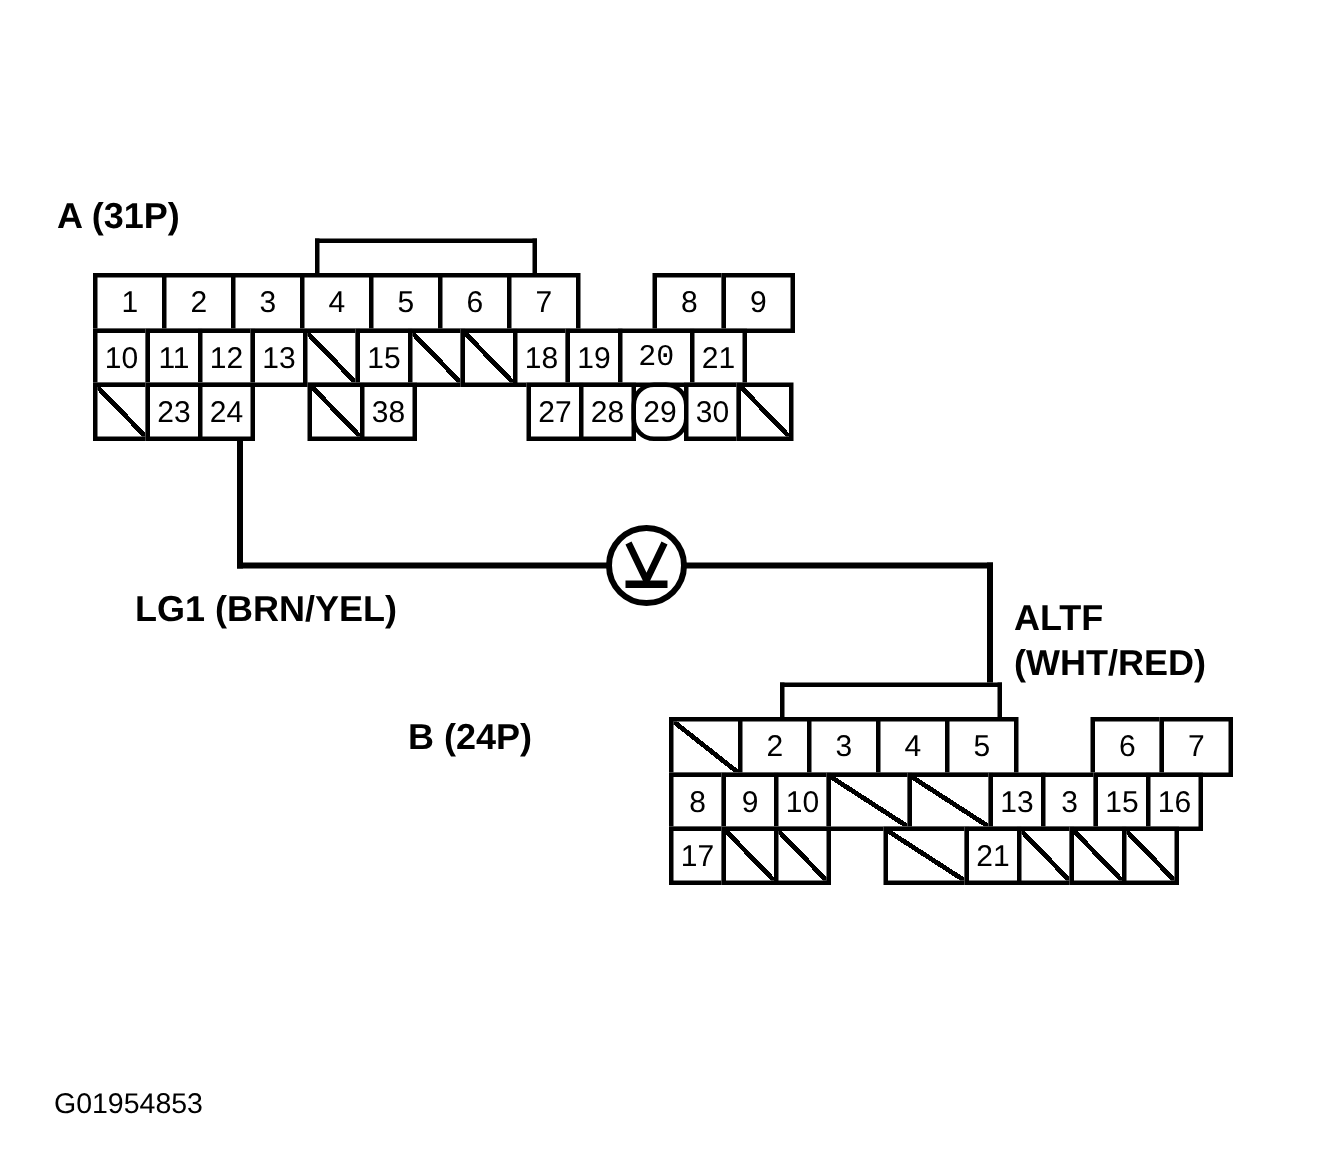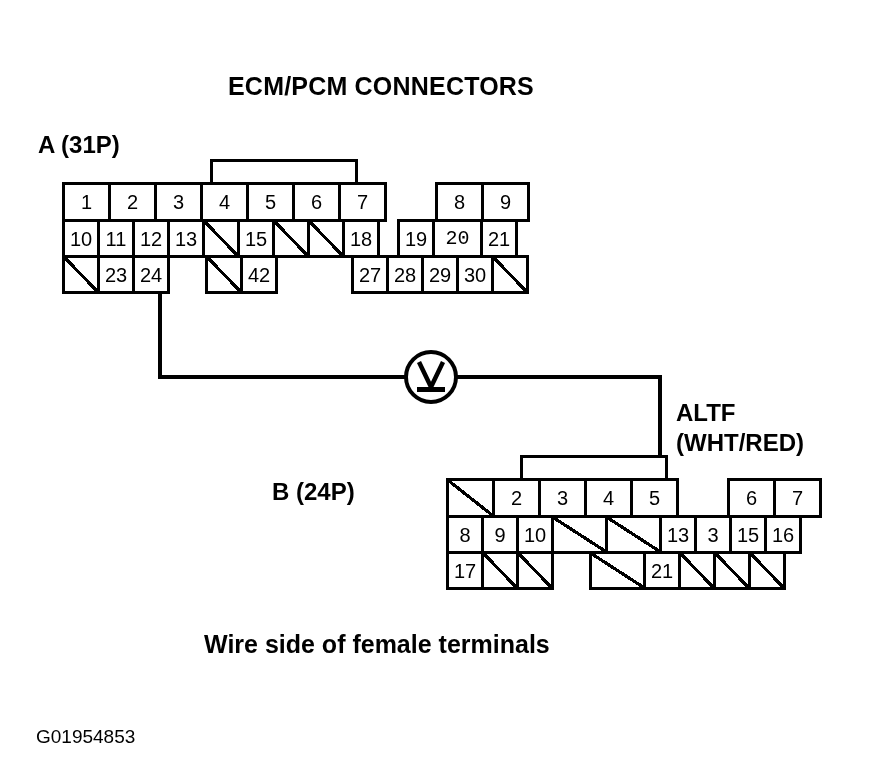--- a/index.html
+++ b/index.html
@@ -126,21 +126,20 @@
     background: #fff;
     box-sizing: border-box;
   }
   .meter svg { display: block; }
 </style>
 </head>
 <body>
 
 <div id="canvas">
 
-  <div class="abs title" style="left:228px; top:72px;">ECM/PCM CONNECTORS</div>
 
   <div class="abs conn-label" style="left:38px; top:131px;">A (31P)</div>
 
   <div class="connector" id="connector-a" style="left:62px; top:159px;">
 
     <div class="tab" style="left:148px; top:0px; width:148px; height:23px;"></div>
 
     <div class="conn-row" id="a-row-1" style="left:0px; top:23px; height:40px;">
       <div class="cell" style="width:49px;">1</div>
       <div class="cell" style="width:49px;">2</div>
@@ -157,44 +156,45 @@
     <div class="conn-row" id="a-row-2" style="left:0px; top:60px; height:39px;">
       <div class="cell" style="width:38px;">10</div>
       <div class="cell" style="width:38px;">11</div>
       <div class="cell" style="width:38px;">12</div>
       <div class="cell" style="width:38px;">13</div>
       <div class="cell blank" style="width:38px;"></div>
       <div class="cell" style="width:38px;">15</div>
       <div class="cell blank" style="width:38px;"></div>
       <div class="cell blank" style="width:38px;"></div>
       <div class="cell" style="width:38px;">18</div>
-      <div class="cell" style="width:38px;margin-left:20px;">19</div>
+      <div class="cell" style="width:38px;">19</div>
       <div class="cell" style="width:51px;font-family:Liberation Mono, monospace;">20</div>
       <div class="cell" style="width:38px;">21</div>
     </div>
 
     <div class="conn-row" id="a-row-3" style="left:0px; top:96px; height:39px;">
       <div class="cell blank" style="width:38px;"></div>
       <div class="cell" style="width:38px;">23</div>
       <div class="cell" style="width:38px;">24</div>
       <div class="cell gap" style="width:38px;"></div>
       <div class="cell blank" style="width:38px;"></div>
-      <div class="cell" style="width:38px;">42</div>
+      <div class="cell" style="width:38px;">38</div>
       <div class="cell gap" style="width:76px;"></div>
       <div class="cell" style="width:38px;">27</div>
       <div class="cell" style="width:38px;">28</div>
-      <div class="cell" style="width:38px;">29</div>
+      <div class="cell" style="width:38px;border-radius:15px;">29</div>
       <div class="cell" style="width:38px;">30</div>
       <div class="cell blank" style="width:38px;"></div>
     </div>
   </div>
 
   <div class="wire-v abs" style="left:158px; top:292px; height:87px;"></div>
   <div class="wire-h abs" style="left:158px; top:375px; width:248px;"></div>
 
+  <div class="abs wire-label" style="left:90px; top:392px;">LG1 (BRN/YEL)</div>
 
   <div class="meter abs" style="left:404px; top:350px;">
     <svg width="46" height="46" viewBox="0 0 46 46">
       <path d="M 11 8 L 23 33 L 35 8" stroke="#000" stroke-width="4.5" fill="none" stroke-linecap="butt"></path>
       <line x1="9" y1="35.5" x2="37" y2="35.5" stroke="#000" stroke-width="5"></line>
     </svg>
   </div>
 
   <div class="wire-h abs" style="left:456px; top:375px; width:206px;"></div>
   <div class="wire-v abs" style="left:658px; top:375px; height:143px;"></div>
@@ -239,17 +239,16 @@
       <div class="cell blank" style="width:38px;"></div>
       <div class="cell gap" style="width:38px;"></div>
       <div class="cell blank" style="width:57px;"></div>
       <div class="cell" style="width:38px;">21</div>
       <div class="cell blank" style="width:38px;"></div>
       <div class="cell blank" style="width:38px;"></div>
       <div class="cell blank" style="width:38px;"></div>
     </div>
   </div>
 
-  <div class="abs caption" style="left:204px; top:630px;">Wire side of female terminals</div>
 
   <div class="abs code" style="left:36px; top:678px;margin-top:48px;">G01954853</div>
 
 </div>
 
 </body></html>

